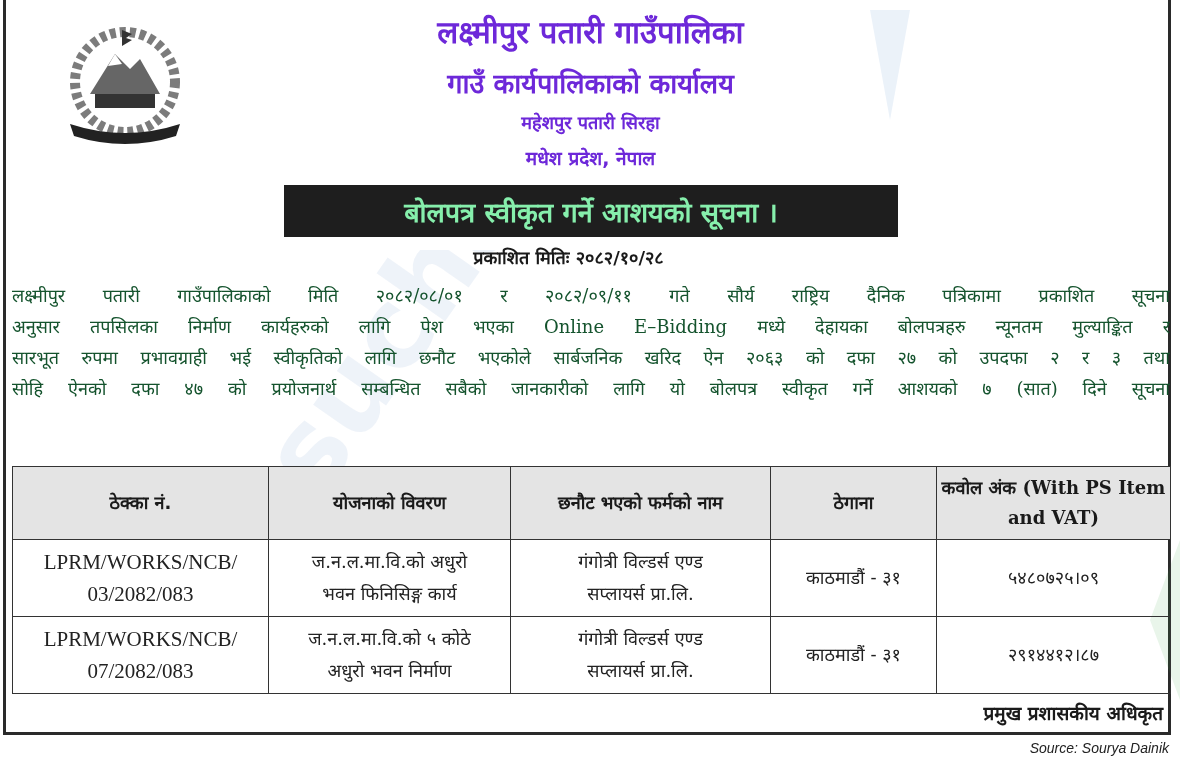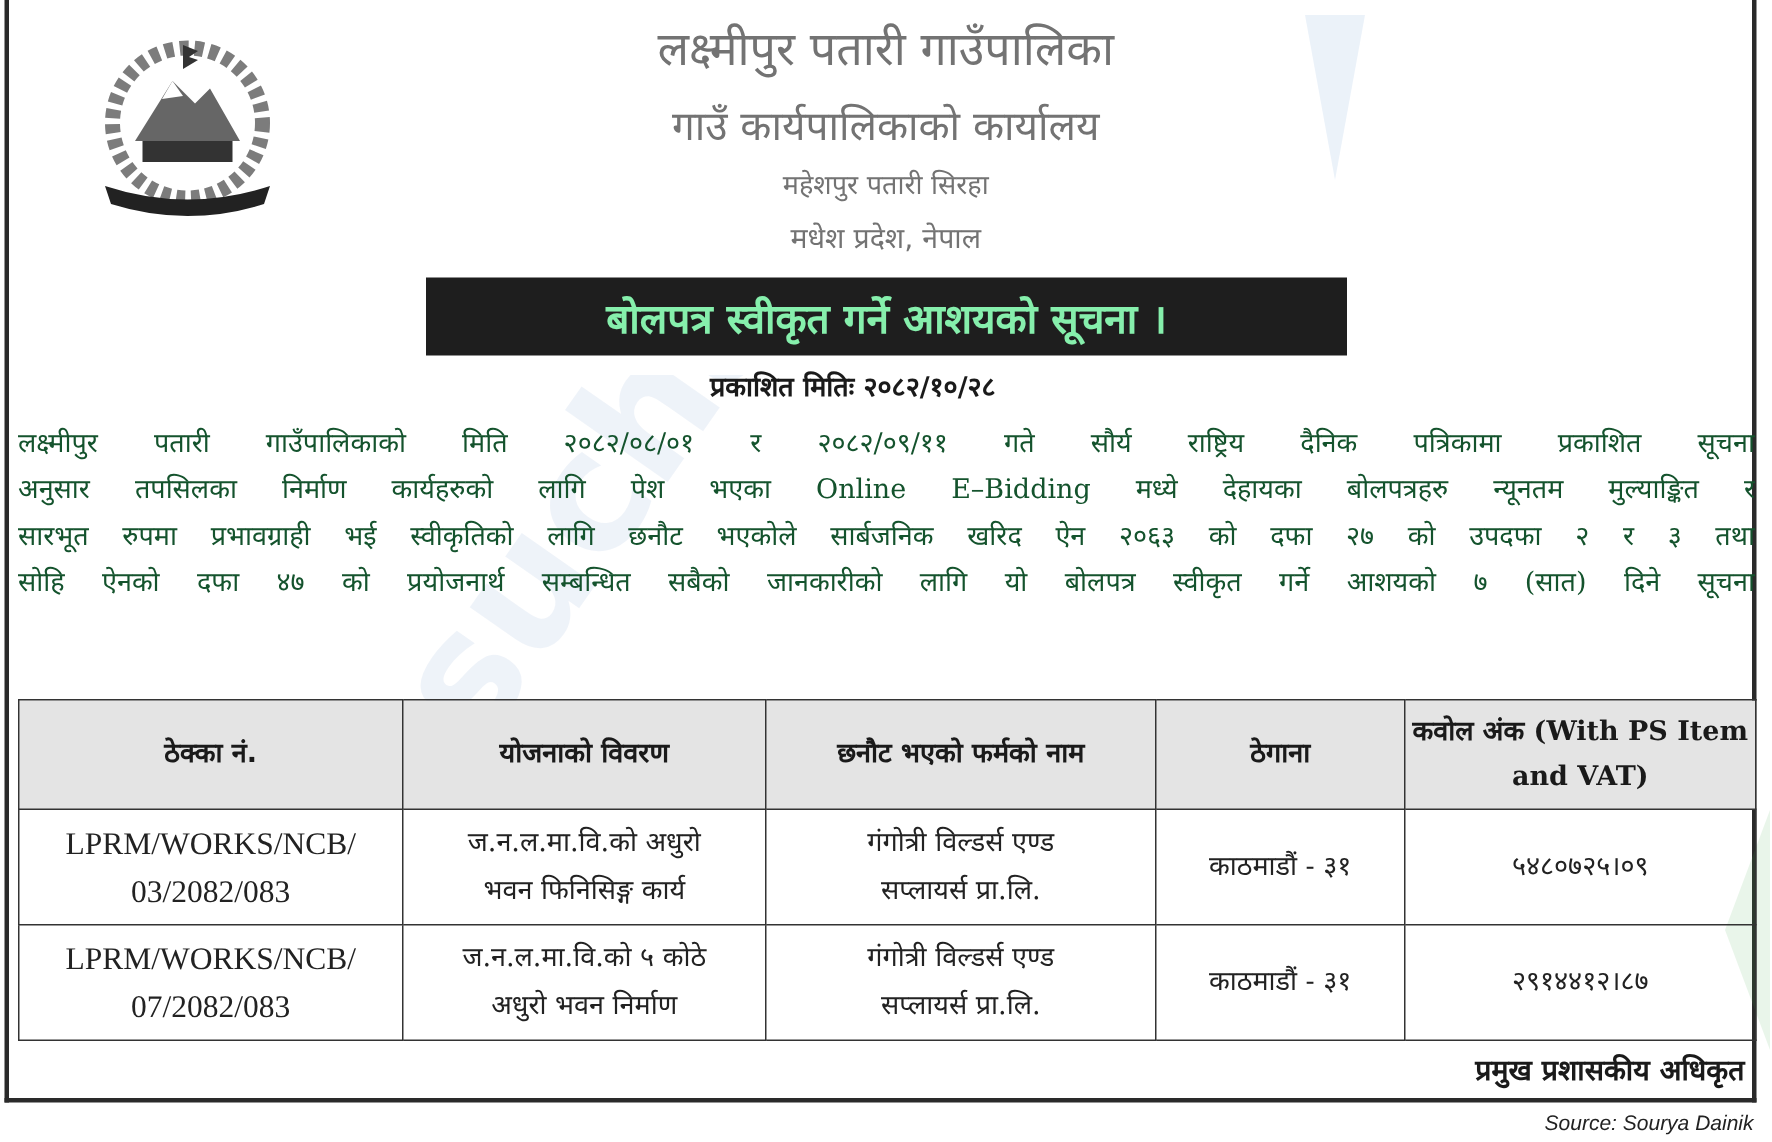--- a/index.html
+++ b/index.html
@@ -6,21 +6,21 @@
   body {
     width: 1181px; height: 761px; position: relative; overflow: hidden;
     font-family: "DejaVu Sans", sans-serif; color: #1a1a1a;
   }
   .frame {
     position: absolute; left: 3px; top: 0; width: 1168px; height: 735px;
     border-left: 3px solid #2a2a2a; border-right: 3px solid #2a2a2a;
     border-bottom: 3px solid #2a2a2a; box-sizing: border-box;
   }
   .emblem { position: absolute; left: 60px; top: 24px; width: 130px; height: 120px; }
-  .hdr { position: absolute; left: 0; width: 1181px; text-align: center; font-weight: normal; color: #737373; }
+  .hdr { position: absolute; left: 0; width: 1181px; text-align: center; font-weight: bold; color: #6d28d9; }
   .h1 { top: 10px; font-size: 31px; }
   .h2 { top: 64px; font-size: 27px; }
   .h3 { top: 110px; font-size: 18px; }
   .h4 { top: 145px; font-size: 19px; }
   .banner {
     position: absolute; left: 284px; top: 185px; width: 614px; height: 52px;
     background: #1e1e1e; color: #86efac; font-weight: bold; font-size: 27px;
     display: flex; align-items: center; justify-content: center;
   }
   .pubdate { position: absolute; left: 0; width: 1137px; top: 245px; text-align: center; font-weight: bold; font-size: 18px; }

